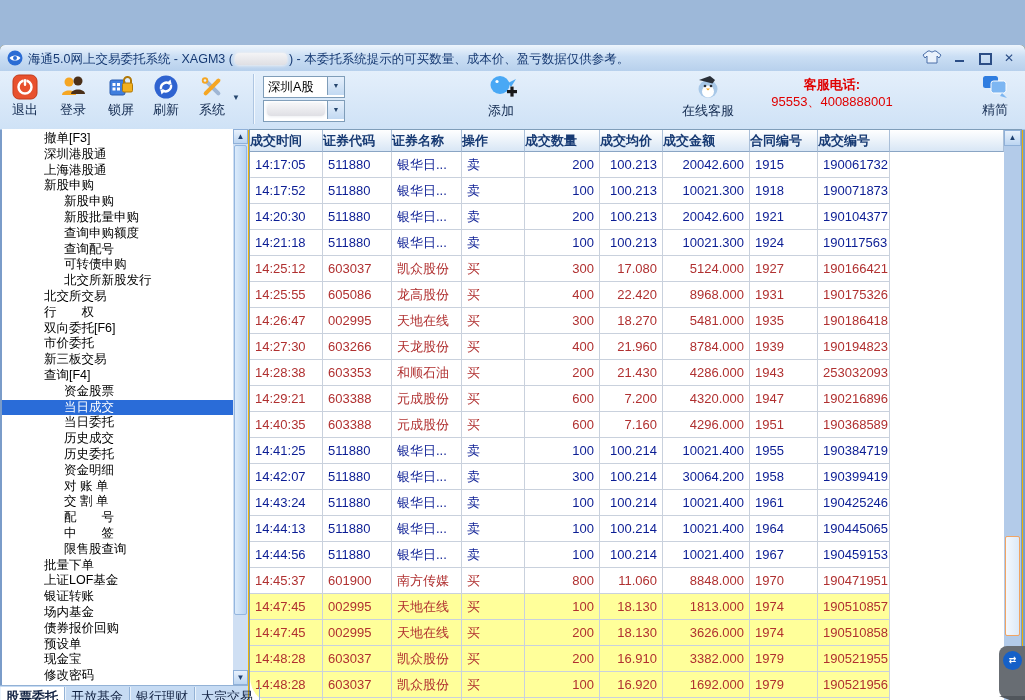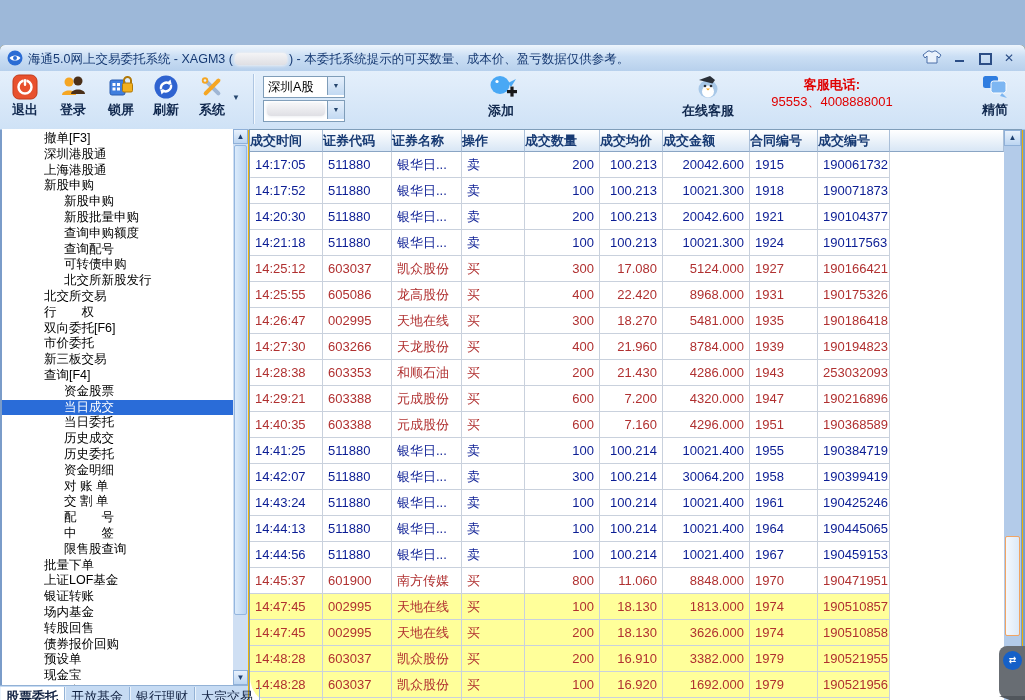--- a/index.html
+++ b/index.html
@@ -19,21 +19,21 @@
   .wb-min{left:950px;width:18px;}
   .wb-min .bar{margin:11px auto 0;width:9px;border-bottom:2px solid #2c4e86;}
   .wb-max{left:976px;width:18px;}
   .wb-max .box{margin:4px auto 0;width:9px;height:8px;border:2px solid #2c4e86;}
   .wb-close{left:1000px;width:18px;font-size:12px;font-weight:bold;line-height:18px;}
   
   .toolbar{position:absolute;left:0;top:26px;width:100%;height:58px;
     background:linear-gradient(#e4effb,#cfe2f6);border-bottom:1px solid #a8c4e4;}
   .tb-btn{position:absolute;top:2px;width:46px;height:52px;text-align:center;font-size:13px;color:#10284e;}
   .tb-btn svg{display:block;margin:1px auto 2px;}
-  .tb-label{display:block;line-height:15px;font-weight:bold;}
+  .tb-label{display:block;line-height:15px;}
   .tb-more{position:absolute;left:232px;top:22px;font-size:8px;color:#26466e;}
   .tb-sep{position:absolute;left:253px;top:3px;height:50px;border-left:1px solid #aec6e2;border-right:1px solid #f2f8fe;}
   .combo{position:absolute;left:263px;width:80px;height:20px;background:#fff;border:1px solid #7f9db9;font-size:12.5px;}
   .combo .val{position:absolute;left:4px;top:2px;color:#000;}
   .combo .drop{position:absolute;right:0;top:0;width:16px;height:18px;
     background:linear-gradient(#e6f0fc,#c2d9f2);border-left:1px solid #7f9db9;
     text-align:center;font-size:7px;line-height:18px;color:#26466e;}
   .c-blur{width:58px;height:12px;margin:3px 0 0 3px;}
   .tb-add{position:absolute;left:488px;top:2px;width:48px;text-align:left;font-size:13px;color:#10284e;}
   .tb-svc{position:absolute;left:676px;top:2px;width:64px;text-align:center;font-size:13px;color:#10284e;}
@@ -288,21 +288,20 @@
       <div class="side-item" data-level="1" data-selected="false"><span>限售股查询</span></div>
 
       <div class="side-item" data-level="0" data-selected="false"><span>批量下单</span></div>
 
       <div class="side-item" data-level="0" data-selected="false"><span>上证LOF基金</span></div>
 
       <div class="side-item" data-level="0" data-selected="false"><span>银证转账</span></div>
 
       <div class="side-item" data-level="0" data-selected="false"><span>场内基金</span></div>
 
-      <div class="side-item" data-level="0" data-selected="false"><span>转股回售</span></div>
 
       <div class="side-item" data-level="0" data-selected="false"><span>债券报价回购</span></div>
 
       <div class="side-item" data-level="0" data-selected="false"><span>预设单</span></div>
 
       <div class="side-item" data-level="0" data-selected="false"><span>现金宝</span></div>
 
       <div class="side-item" data-level="0" data-selected="false"><span>修改密码</span></div>
 
   </div>

